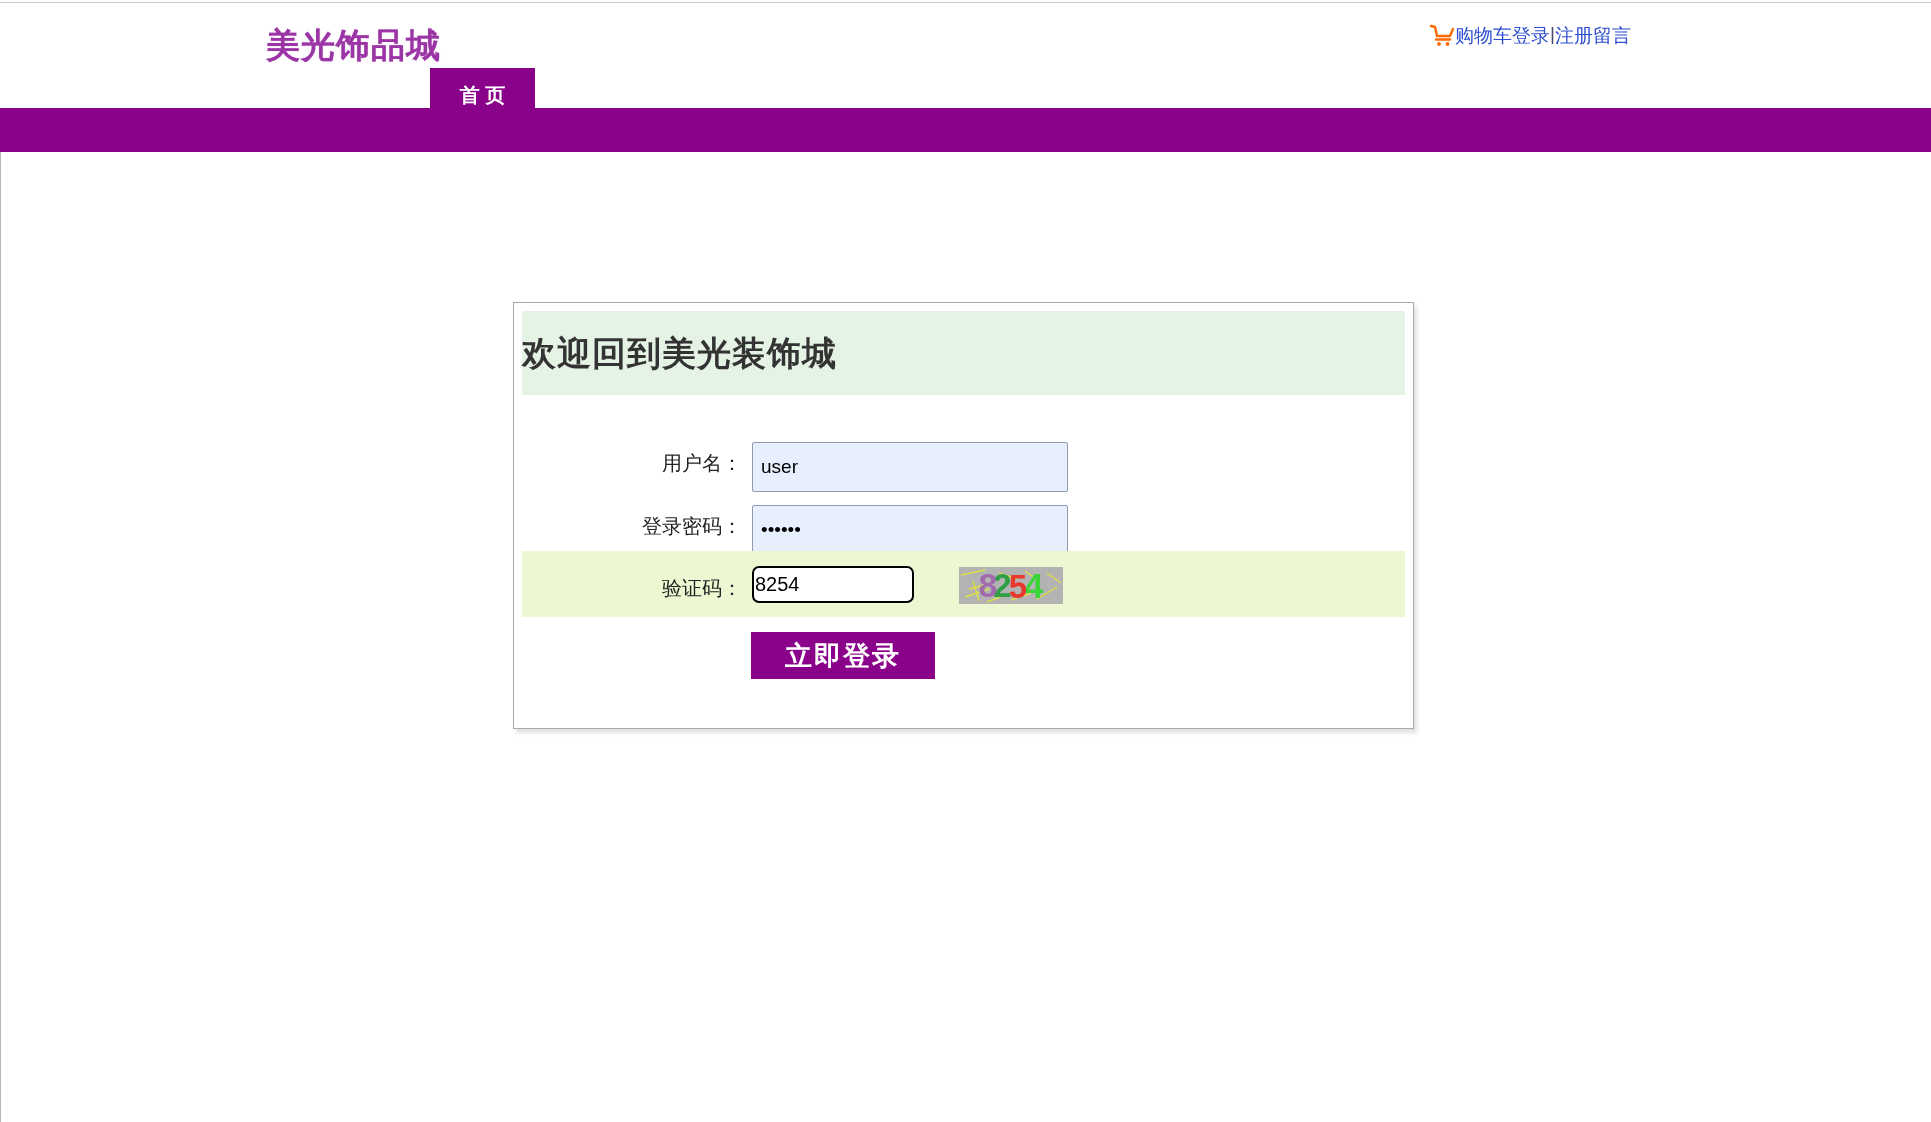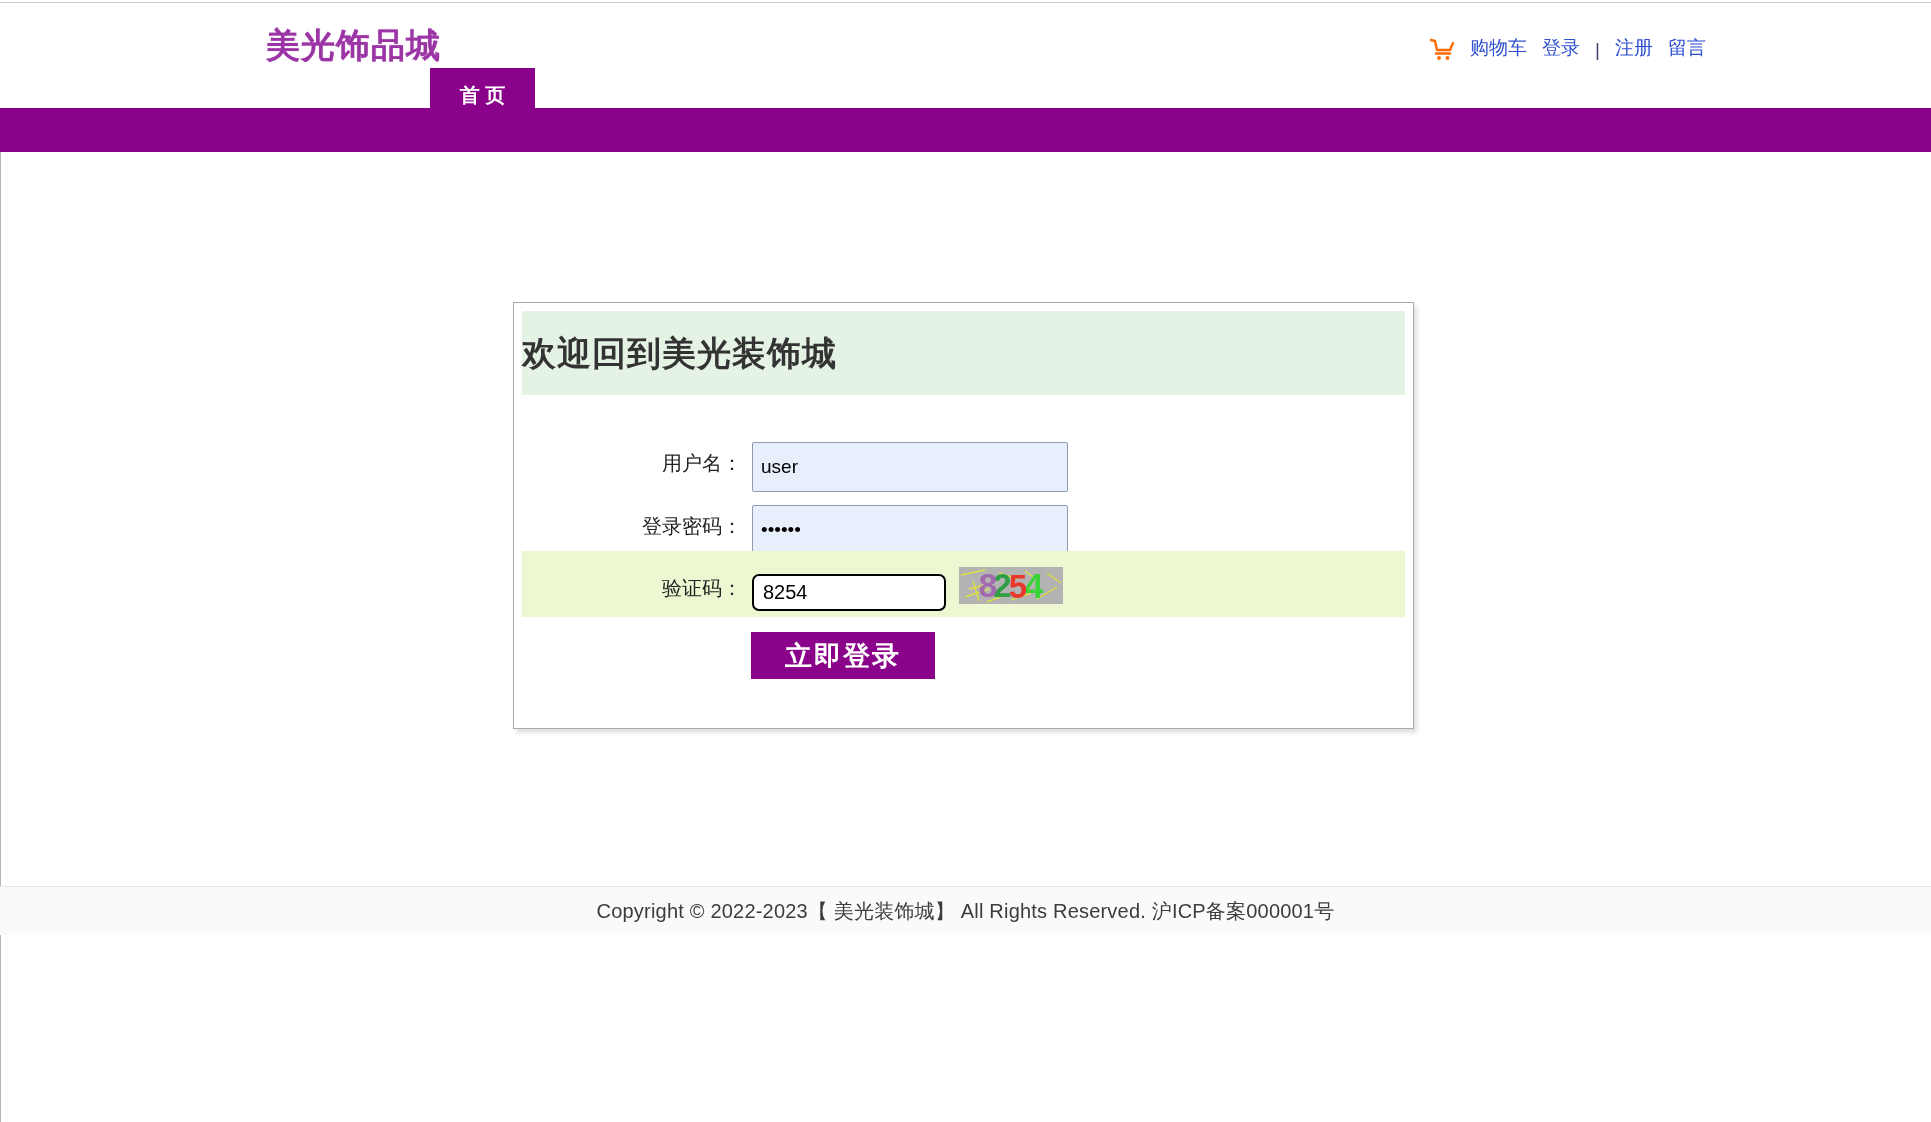--- a/index.html
+++ b/index.html
@@ -6,43 +6,43 @@
   body{font-family:"Liberation Sans","DejaVu Sans",sans-serif;}
   #stage{position:relative;width:1931px;height:1122px;background:#ffffff;overflow:hidden;}
 
   
   .top-line{position:absolute;top:2px;left:0;right:0;height:1px;background:#c9c9c9;}
   .left-line{position:absolute;top:3px;left:0;width:1px;height:1119px;background:#bdb3b3;}
 
   
   .header{position:absolute;top:3px;left:0;right:0;height:105px;background:#ffffff;}
   .logo{position:absolute;left:252px;top:20px;font-size:34px;font-weight:bold;color:#9b35a5;letter-spacing:1px;text-shadow:0 0 1px rgba(155,53,165,.6);margin-left:14px;}
-  .top-nav{position:absolute;left:1429px;top:26px;height:32px;display:flex;align-items:flex-end;gap:15px;font-size:19px;}
+  .top-nav{position:absolute;left:1429px;top:20px;height:32px;display:flex;align-items:flex-start;font-size:19px;}
   .top-nav a{color:#2e4fd0;text-decoration:none;}
   .top-nav .sep{color:#44446a;font-size:19px;}
   .cart-icon{width:26px;height:24px;display:inline-block;}
 
   .nav-tab{position:absolute;left:430px;top:65px;width:105px;height:48px;background:#8a018a;color:#ffffff;
            font-size:20px;font-weight:bold;display:flex;align-items:center;justify-content:center;padding-top:6px;box-sizing:border-box;cursor:pointer;}
   .purple-bar{position:absolute;top:108px;left:0;right:0;height:44px;background:#8a018a;}
 
   
   .login-box{position:absolute;left:513px;top:302px;width:901px;height:427px;background:#ffffff;
              border:1px solid #a9a9a9;box-shadow:3px 4px 4px rgba(0,0,0,0.12);box-sizing:border-box;}
   .box-header{position:absolute;left:8px;right:8px;top:8px;height:84px;background:#e4f3e4;}
   .box-title{font-size:34px;font-weight:bold;color:#333333;line-height:84px;letter-spacing:1px;}
 
   .field-label{position:absolute;left:0;width:228px;text-align:right;font-size:20px;color:#222222;}
   .text-input{position:absolute;left:238px;width:316px;height:50px;box-sizing:border-box;
               background:#e7effc;border:1px solid #8f9bb3;border-radius:2px;font-size:19px;color:#000;
               padding:0 8px;font-family:"Liberation Sans","DejaVu Sans",sans-serif;}
   .captcha-band{position:absolute;left:8px;right:8px;top:248px;height:66px;background:#edf8d2;}
-  .captcha-input{position:absolute;left:238px;top:271px;width:194px;height:37px;box-sizing:border-box;
+  .captcha-input{position:absolute;left:238px;top:263px;width:162px;height:37px;box-sizing:border-box;
                  background:#ffffff;border:2px solid #000000;border-radius:7px;font-size:20px;color:#000;
-                 padding:0 9px;font-family:"Liberation Sans","DejaVu Sans",sans-serif;}
+                 padding:0 1px;font-family:"Liberation Sans","DejaVu Sans",sans-serif;}
   .captcha-img{position:absolute;left:445px;top:264px;width:104px;height:37px;overflow:hidden;cursor:pointer;}
   .captcha-digits{position:absolute;left:0;top:0;width:100%;height:100%;display:flex;align-items:center;justify-content:center;}
   .captcha-digits span{font-weight:bold;line-height:1;}
   .captcha-digits span:nth-child(1){font-size:34px;margin-right:-4px;transform:translateY(-1px);}
   .captcha-digits span:nth-child(2){font-size:33px;margin-right:-3px;}
   .captcha-digits span:nth-child(3){font-size:33px;margin-right:-3px;transform:translateY(1px);}
   .captcha-digits span:nth-child(4){font-size:35px;}
   .captcha-lines{position:absolute;left:0;top:0;}
 
   .login-btn{position:absolute;left:237px;top:329px;width:184px;height:47px;background:#8a018a;border:none;
@@ -119,16 +119,13 @@
         <span style="color: rgb(160, 106, 172);">8</span>
         <span style="color: rgb(47, 158, 68);">2</span>
         <span style="color: rgb(232, 55, 44);">5</span>
         <span style="color: rgb(58, 212, 58);">4</span>
       </div>
     </div>
 
     <button class="login-btn">立即登录</button>
   </div>
 
-  <div class="footer">
-    <span class="footer-text">Copyright © 2022-2023【 美光装饰城】 All Rights Reserved. 沪ICP备案000001号</span>
-  </div>
 </div>
 
 </body></html>

